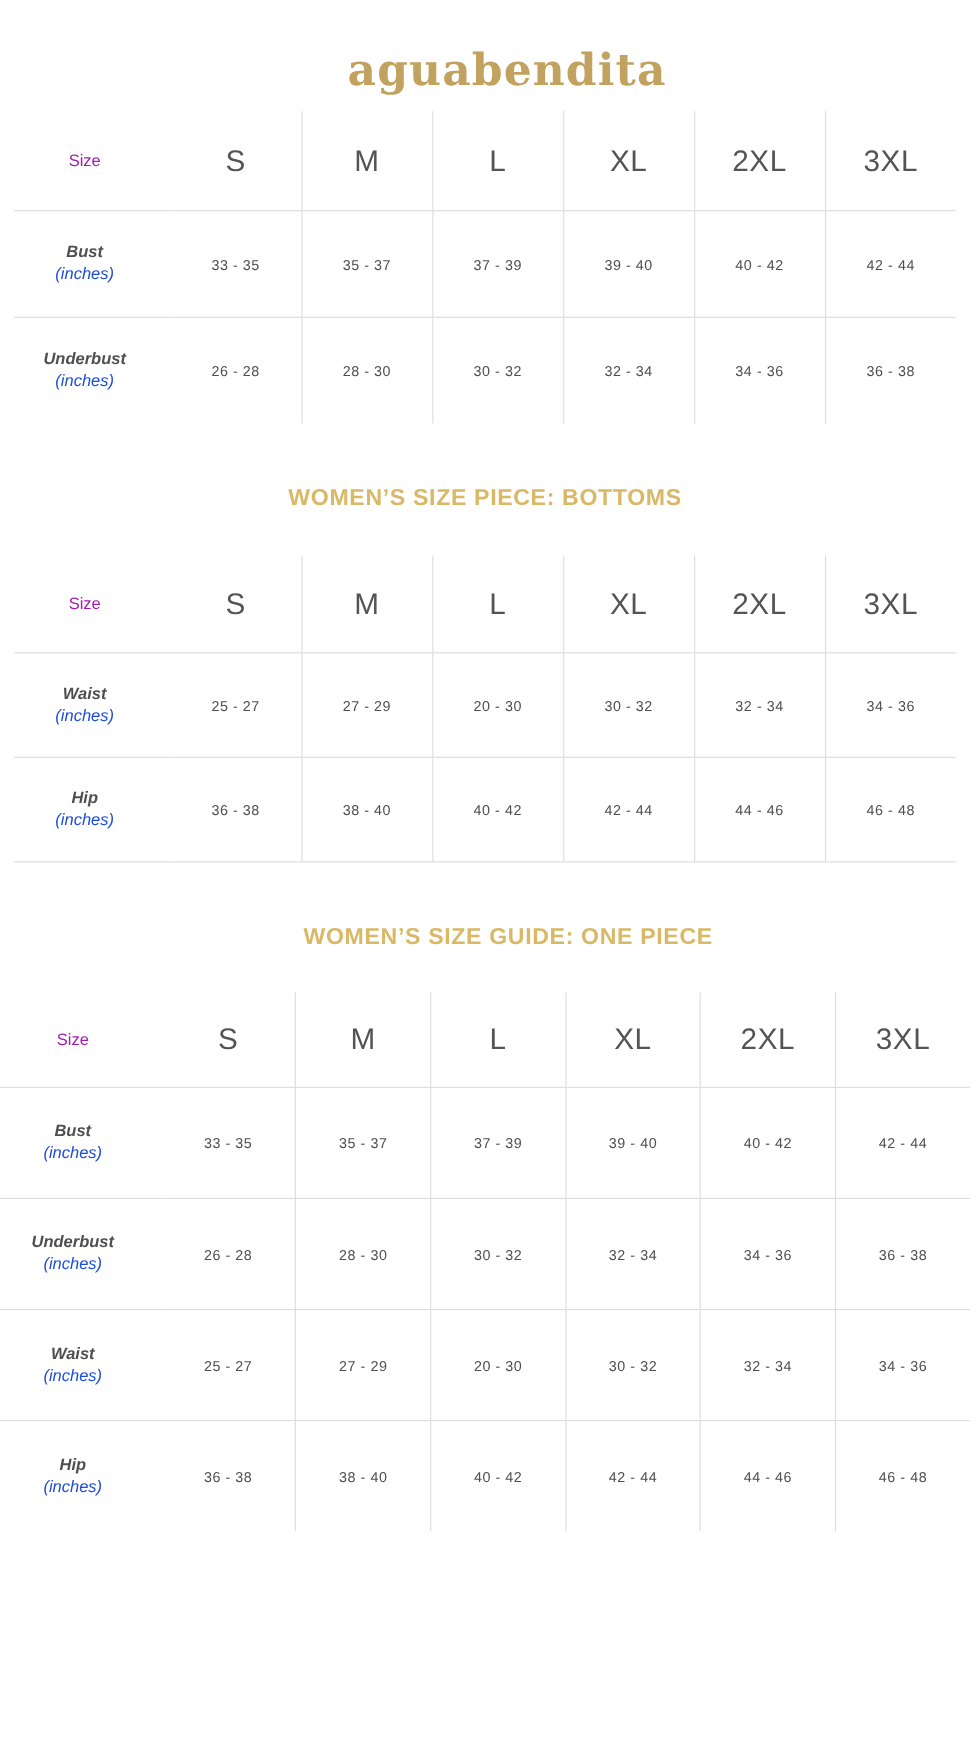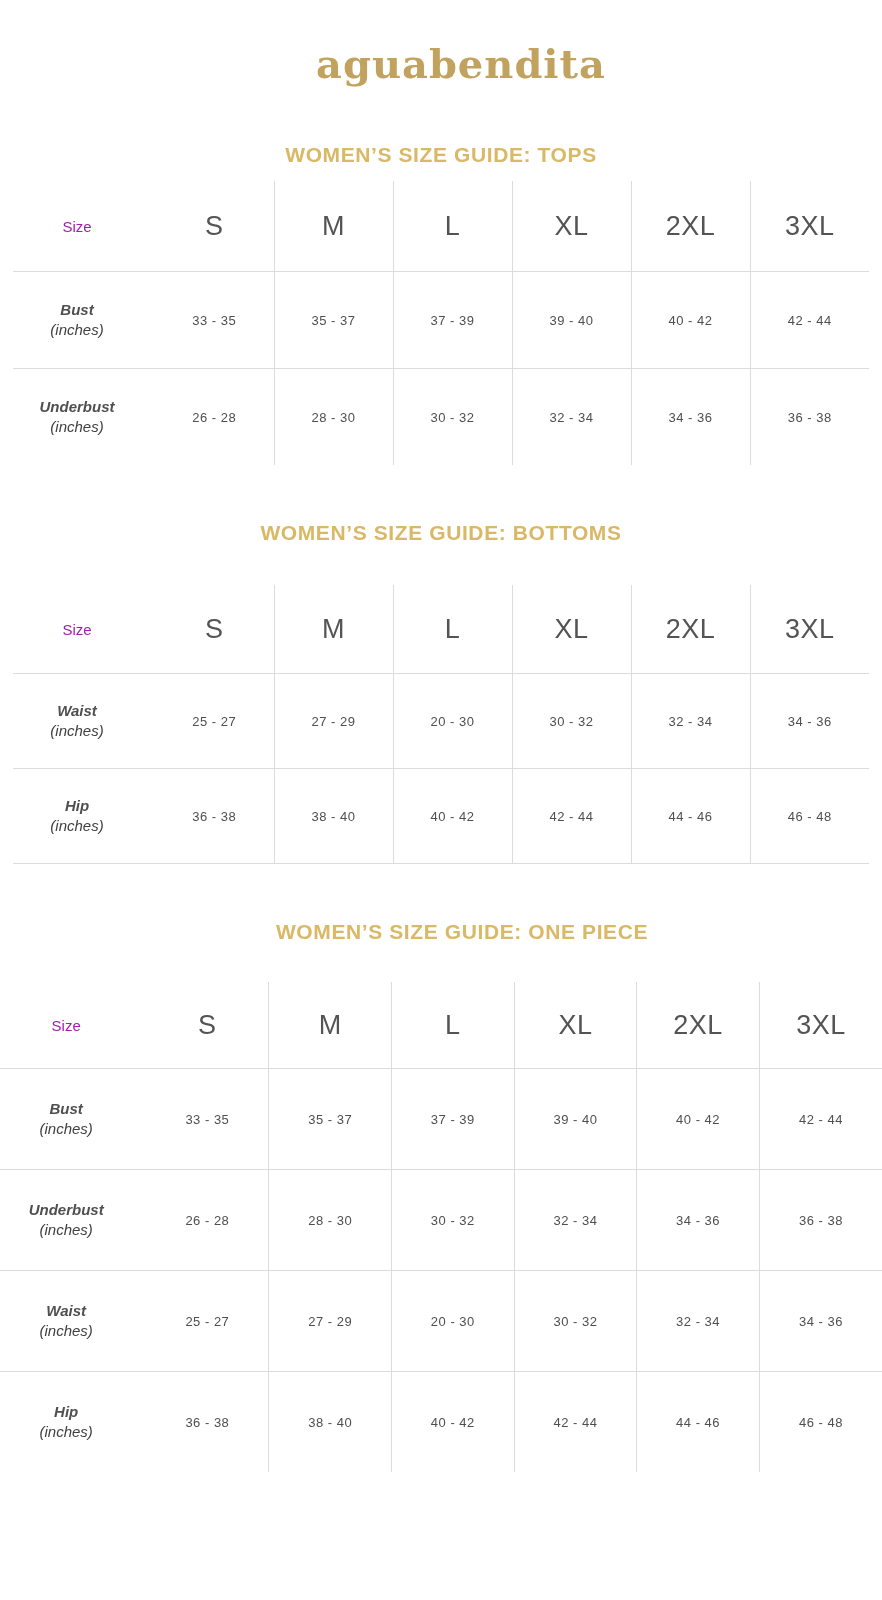--- a/index.html
+++ b/index.html
@@ -68,21 +68,21 @@
     line-height: 1.35;
     font-style: italic;
   }
   .row-label .bold {
     font-weight: bold;
     display: block;
   }
   .row-label .unit {
     display: block;
     font-weight: normal;
-    color: #404040;
+    color: #1d4ed8;
   }
   .label-size {
     text-align: right;
     padding-right: 14px !important;
     font-size: 15px;
     font-weight: bold;
     color: #a21caf;
   }
   .val-cell {
     font-size: 13px;
@@ -116,21 +116,20 @@
   .s3 table { margin-top: 38px; }
 </style>
 </head>
 <body>
 
 <div class="page">
 
   <div class="brand">aguabendita</div>
 
   <div class="section s1">
-    <div class="section-title">WOMEN’S SIZE GUIDE: TOPS</div>
 
     <table class="size-table t-tops">
       <colgroup>
         <col class="c-label">
           <col class="c-data">
           <col class="c-data">
           <col class="c-data">
           <col class="c-data">
           <col class="c-data">
           <col class="c-data">
@@ -167,21 +166,21 @@
         <td class="val-cell gl-r">30 - 32</td>
         <td class="val-cell gl-r">32 - 34</td>
         <td class="val-cell gl-r">34 - 36</td>
         <td class="val-cell">36 - 38</td>
       </tr>
     </tbody>
       </table>
   </div>
 
   <div class="section s2">
-    <div class="section-title">WOMEN’S SIZE GUIDE: BOTTOMS</div>
+    <div class="section-title">WOMEN’S SIZE PIECE: BOTTOMS</div>
 
     <table class="size-table t-bottoms">
       <colgroup>
         <col class="c-label">
           <col class="c-data">
           <col class="c-data">
           <col class="c-data">
           <col class="c-data">
           <col class="c-data">
           <col class="c-data">

